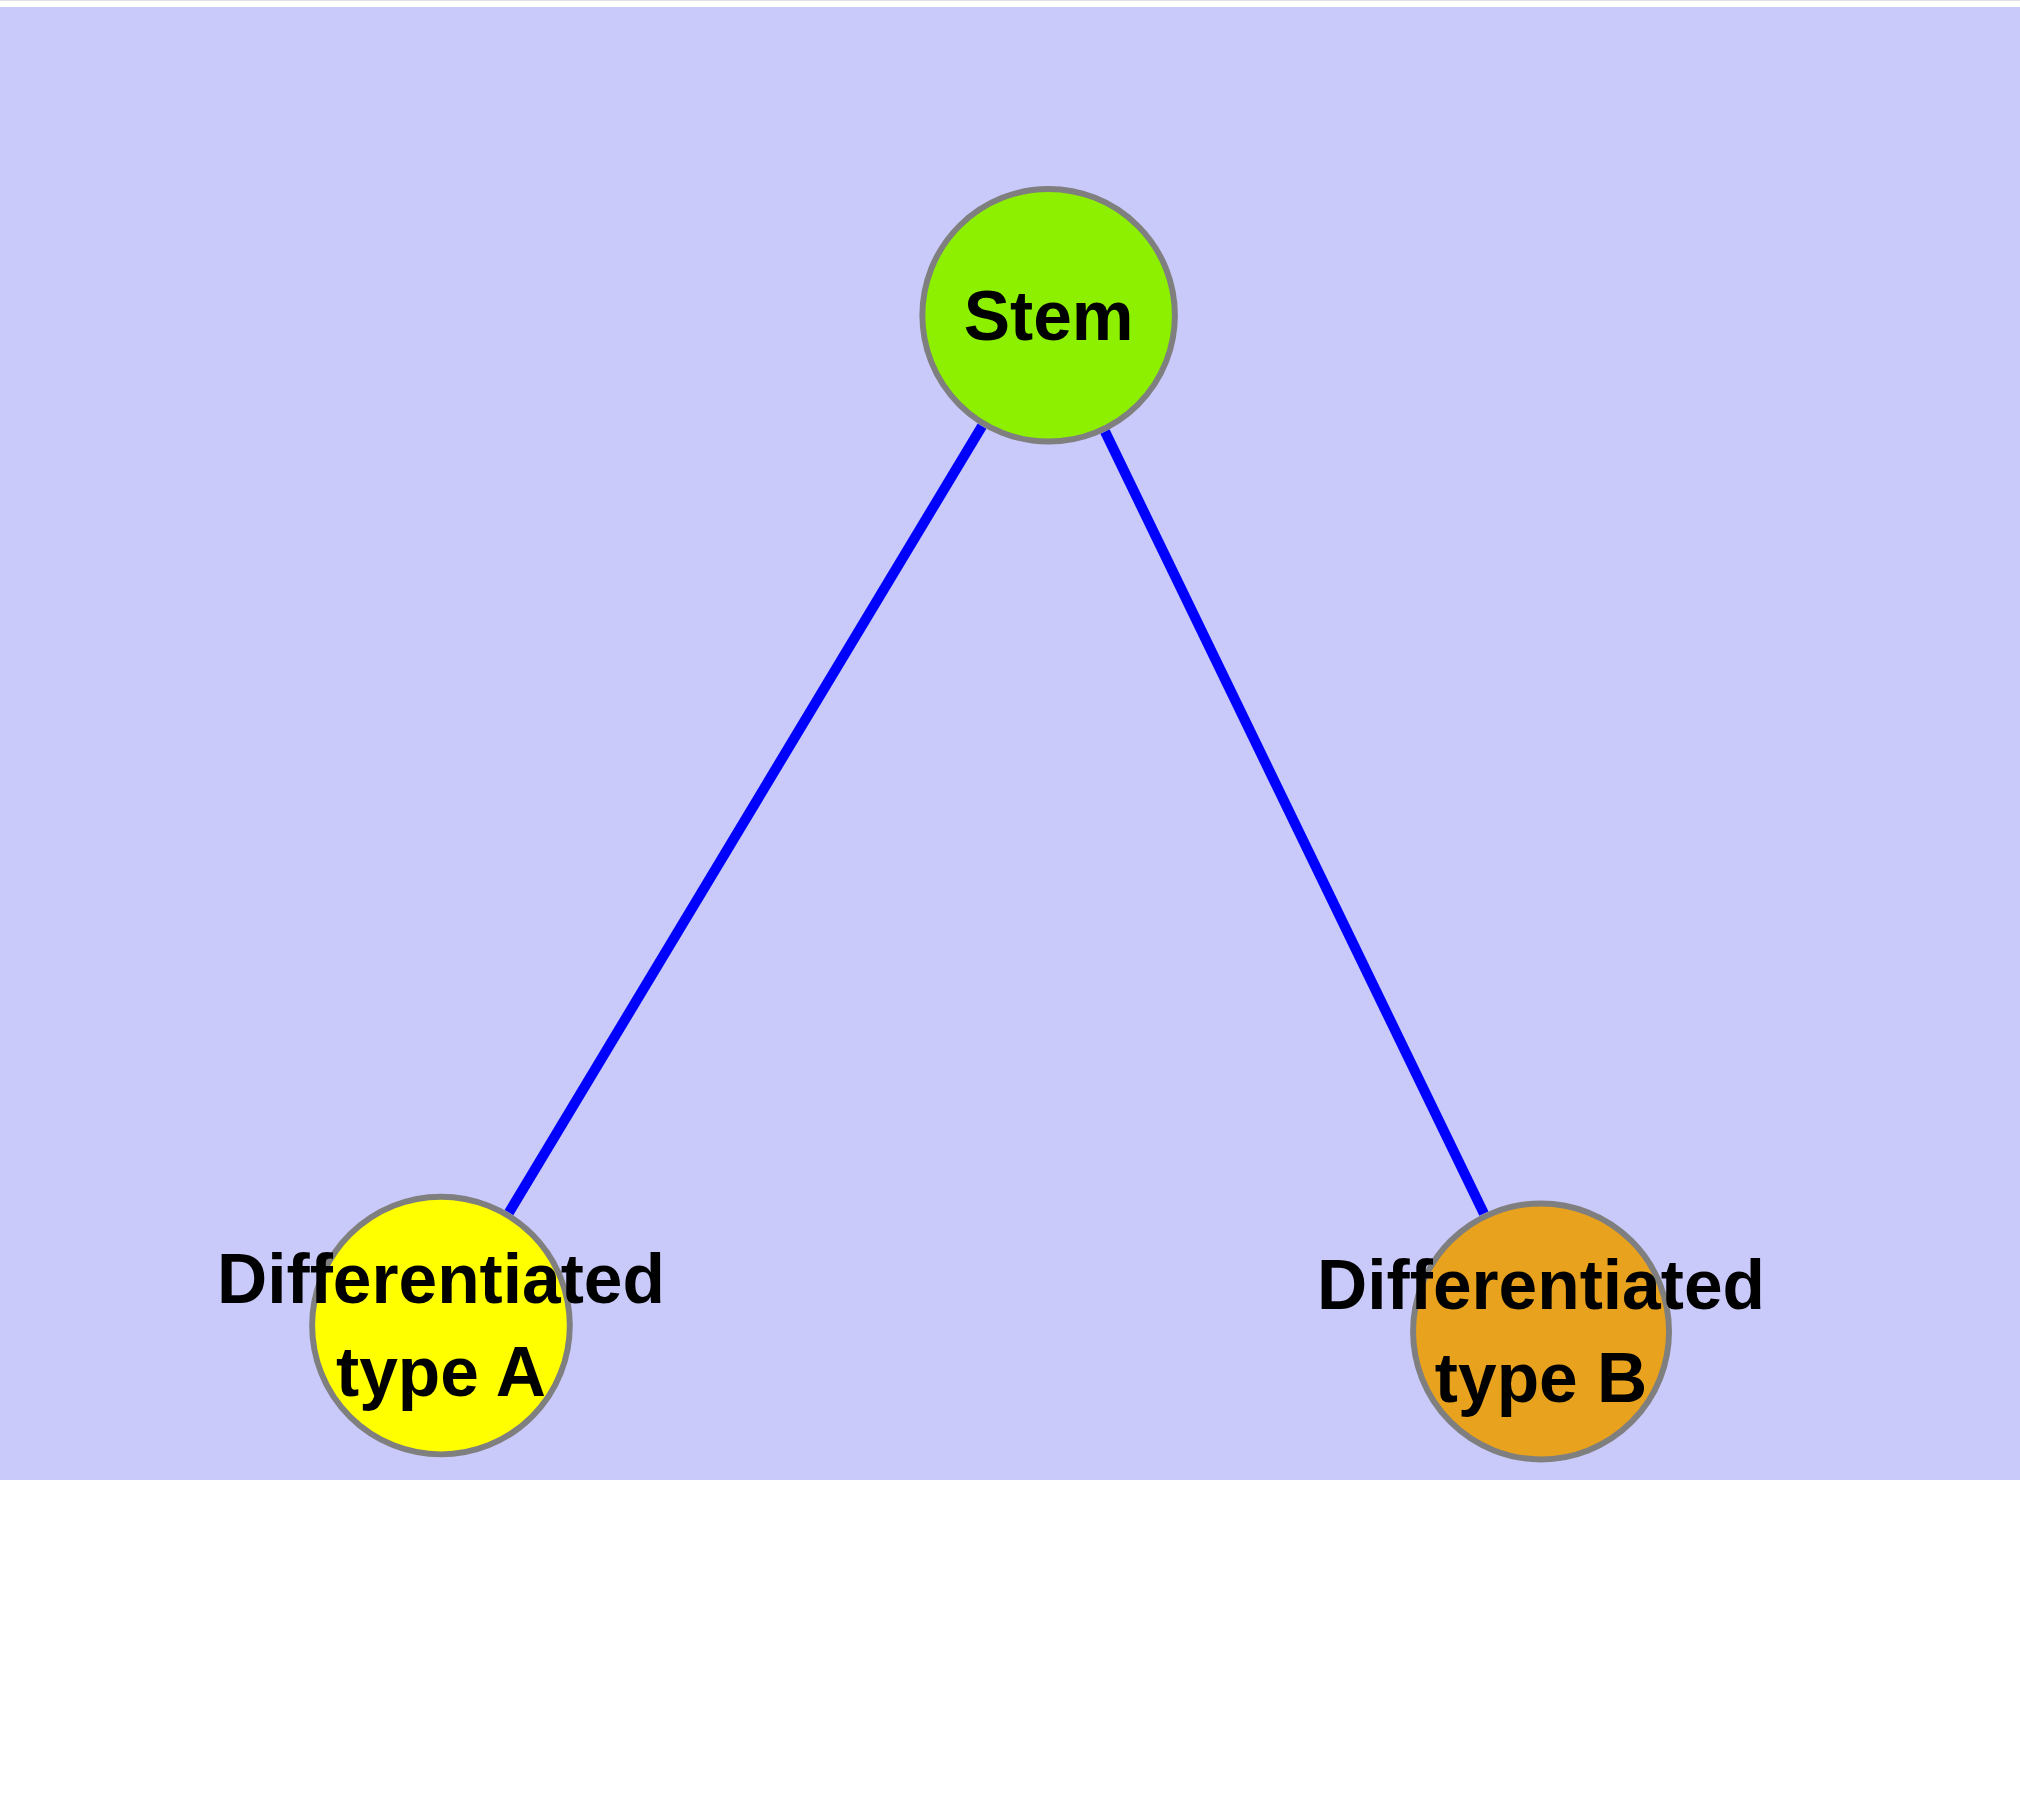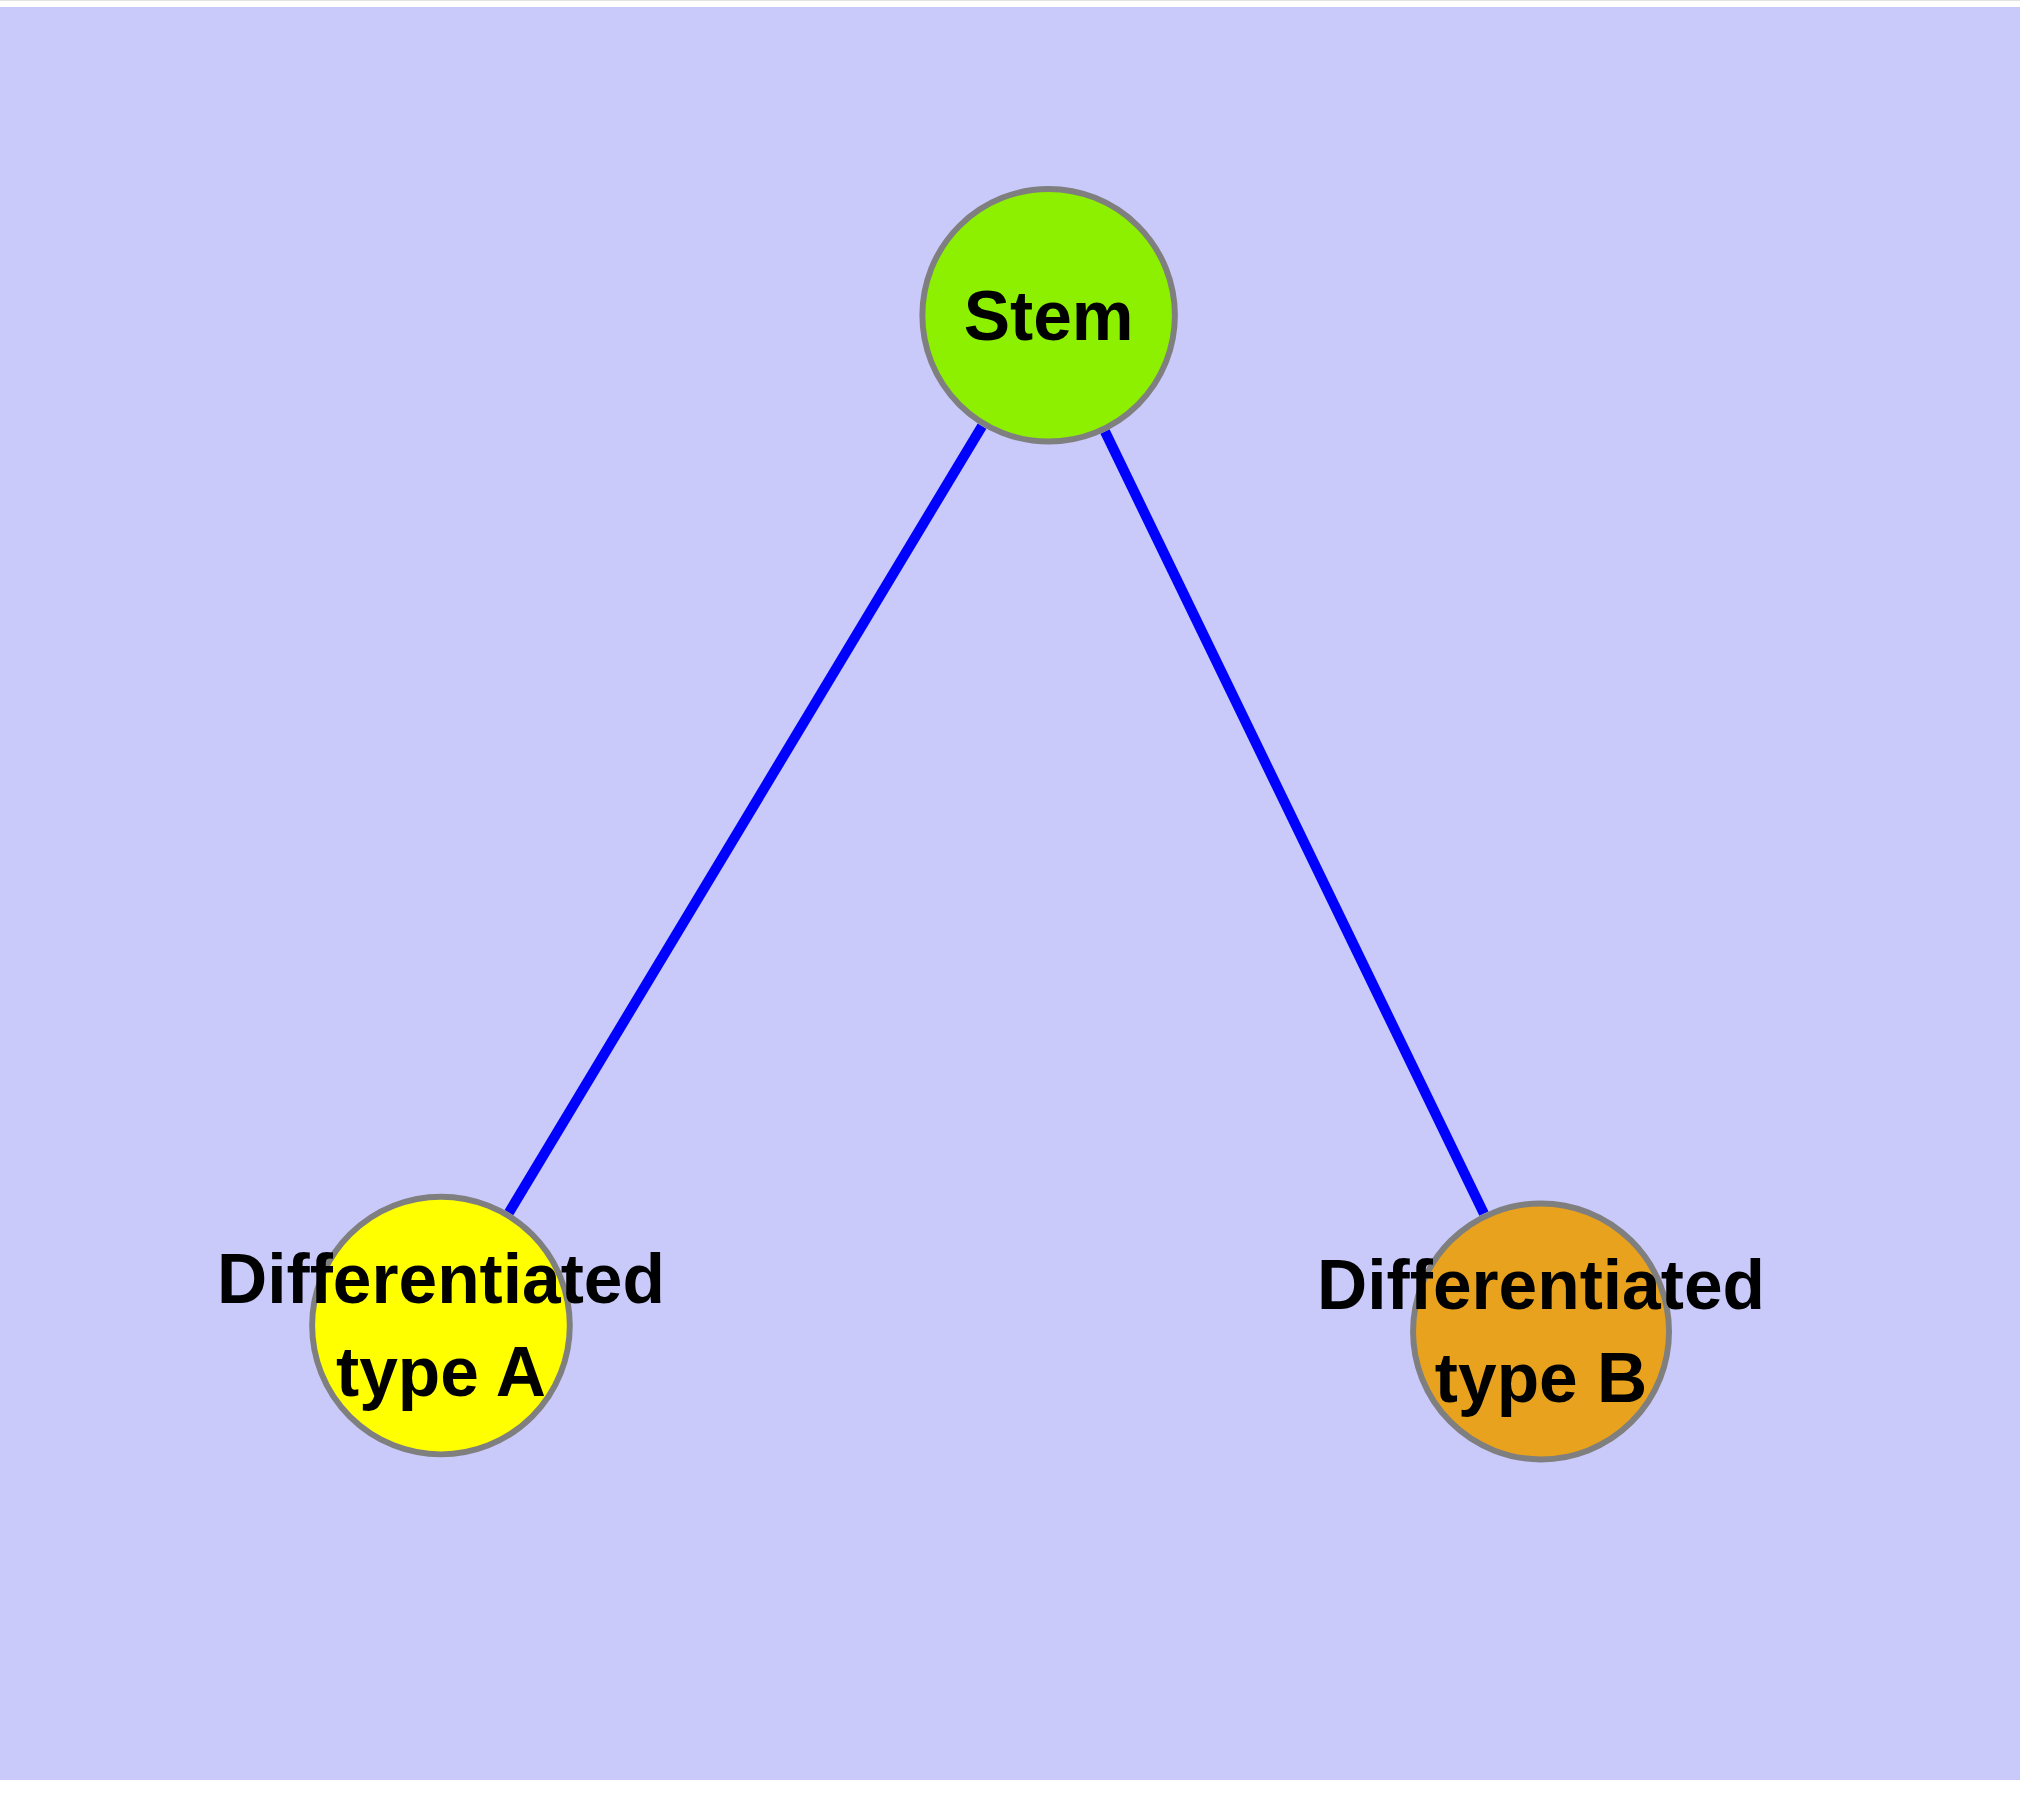--- a/index.html
+++ b/index.html
@@ -4,21 +4,21 @@
 <style>
   html, body {
     margin: 0;
     padding: 0;
     background: #ffffff;
     font-family: "Liberation Sans", sans-serif;
   }
   .stage {
     position: relative;
     width: 2021px;
-    height: 1780px;
+    height: 1480px;
     background: #ffffff;
     overflow: hidden;
   }
   .top-strip {
     position: absolute;
     top: 0; left: 0; right: 0;
     height: 6.8px;
     background: #ffffff;
     border-top: 1.7px solid #e2e2e2;
   }

